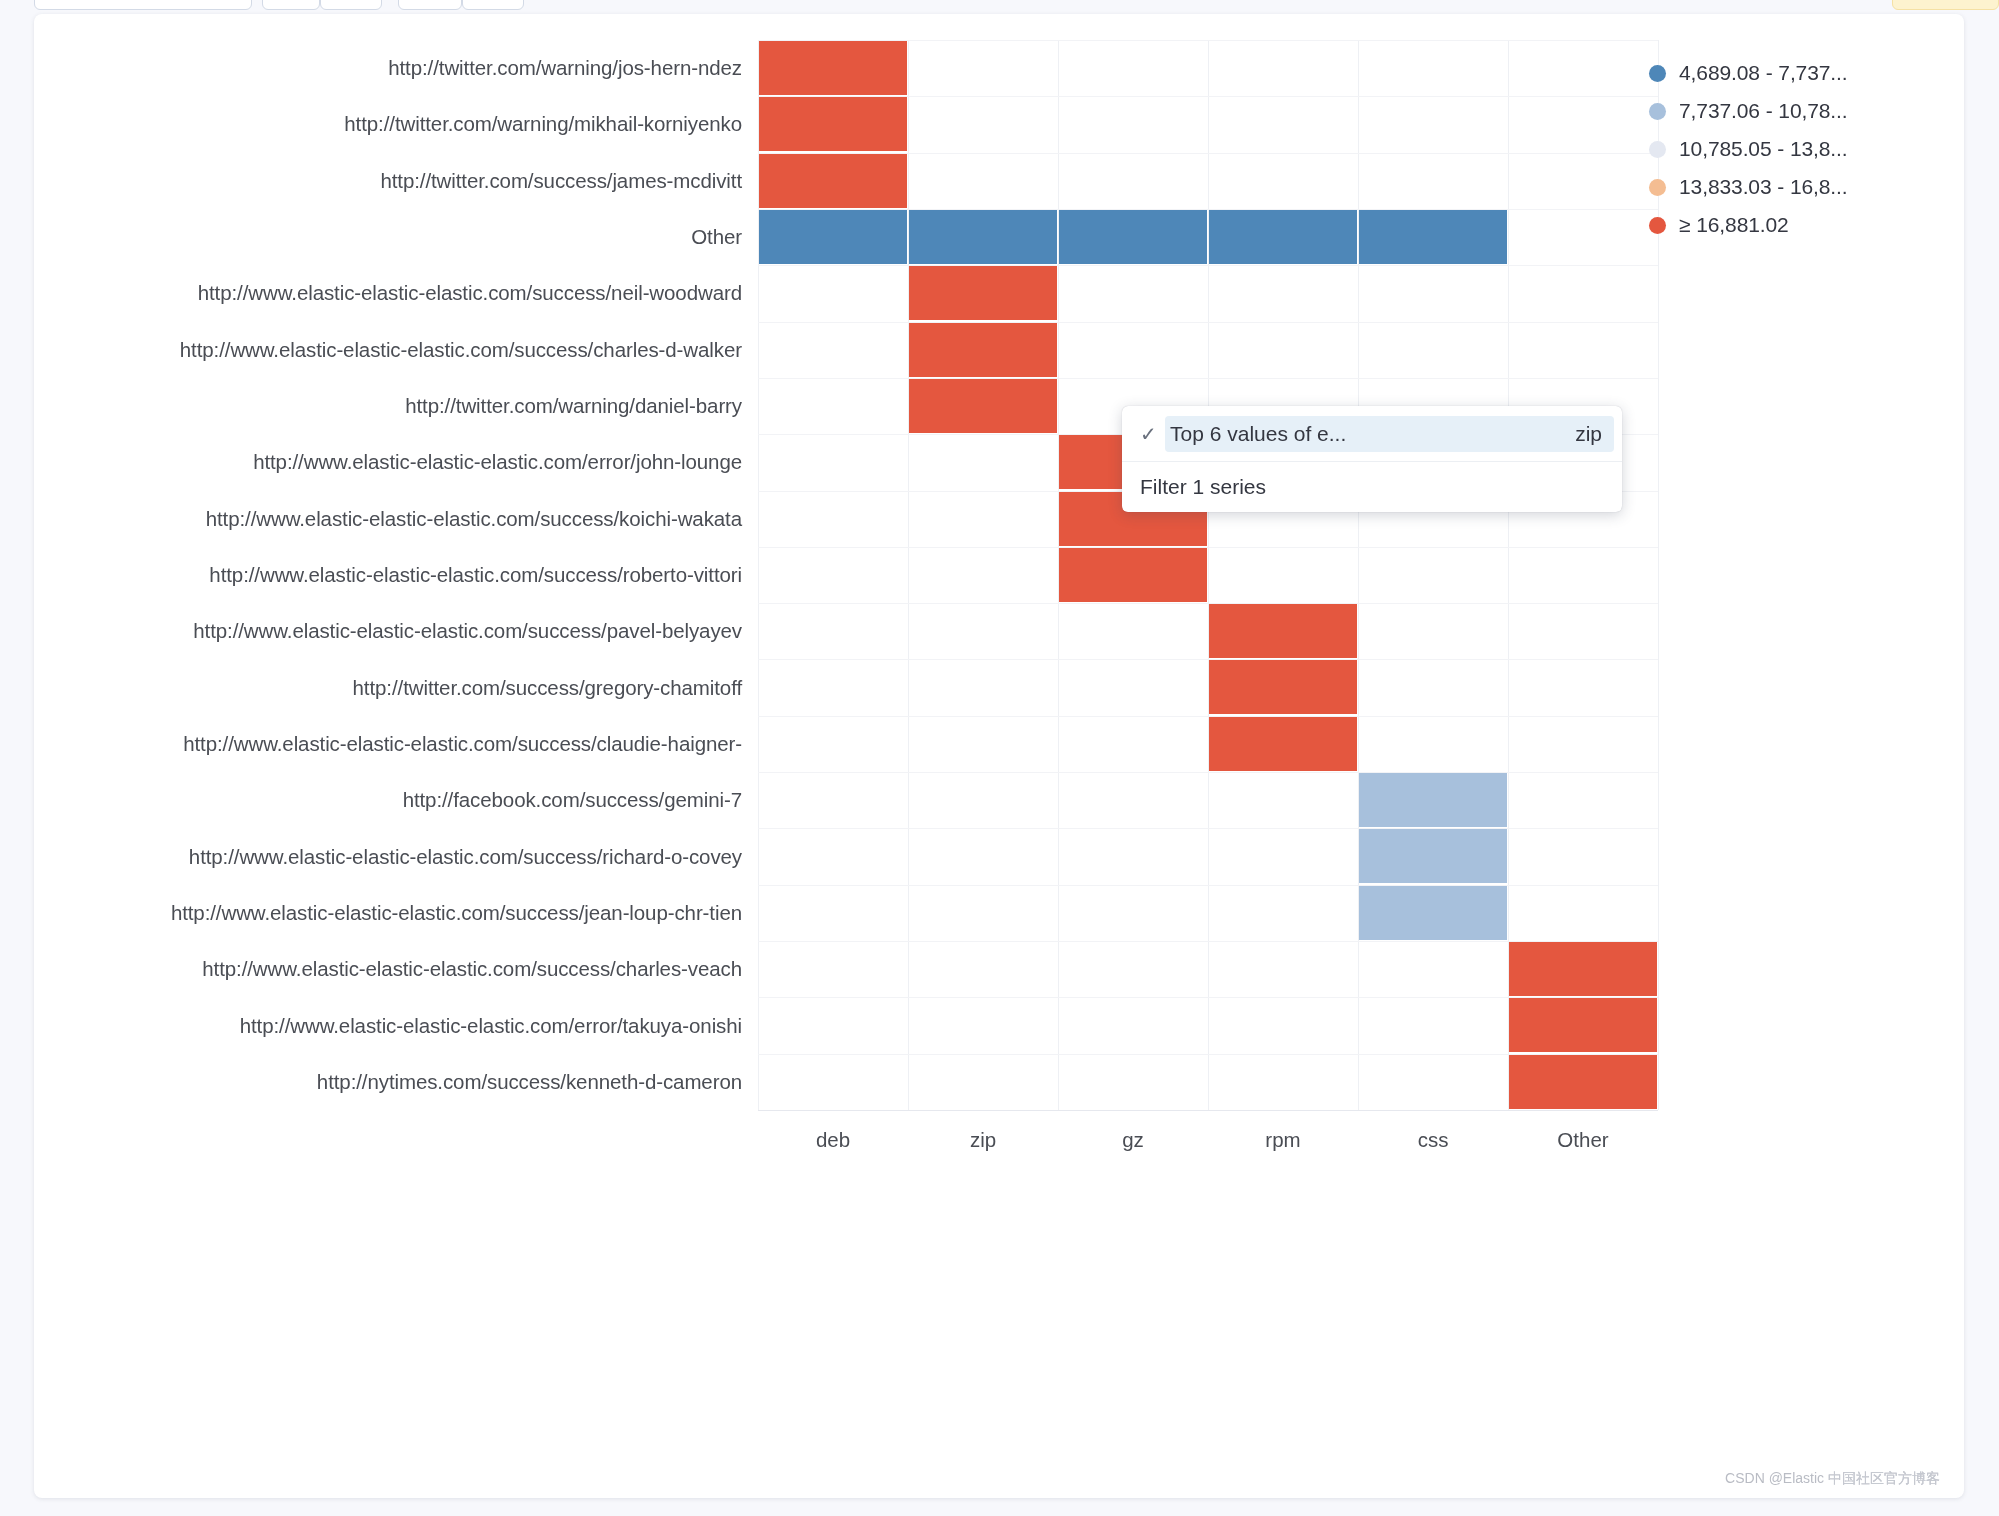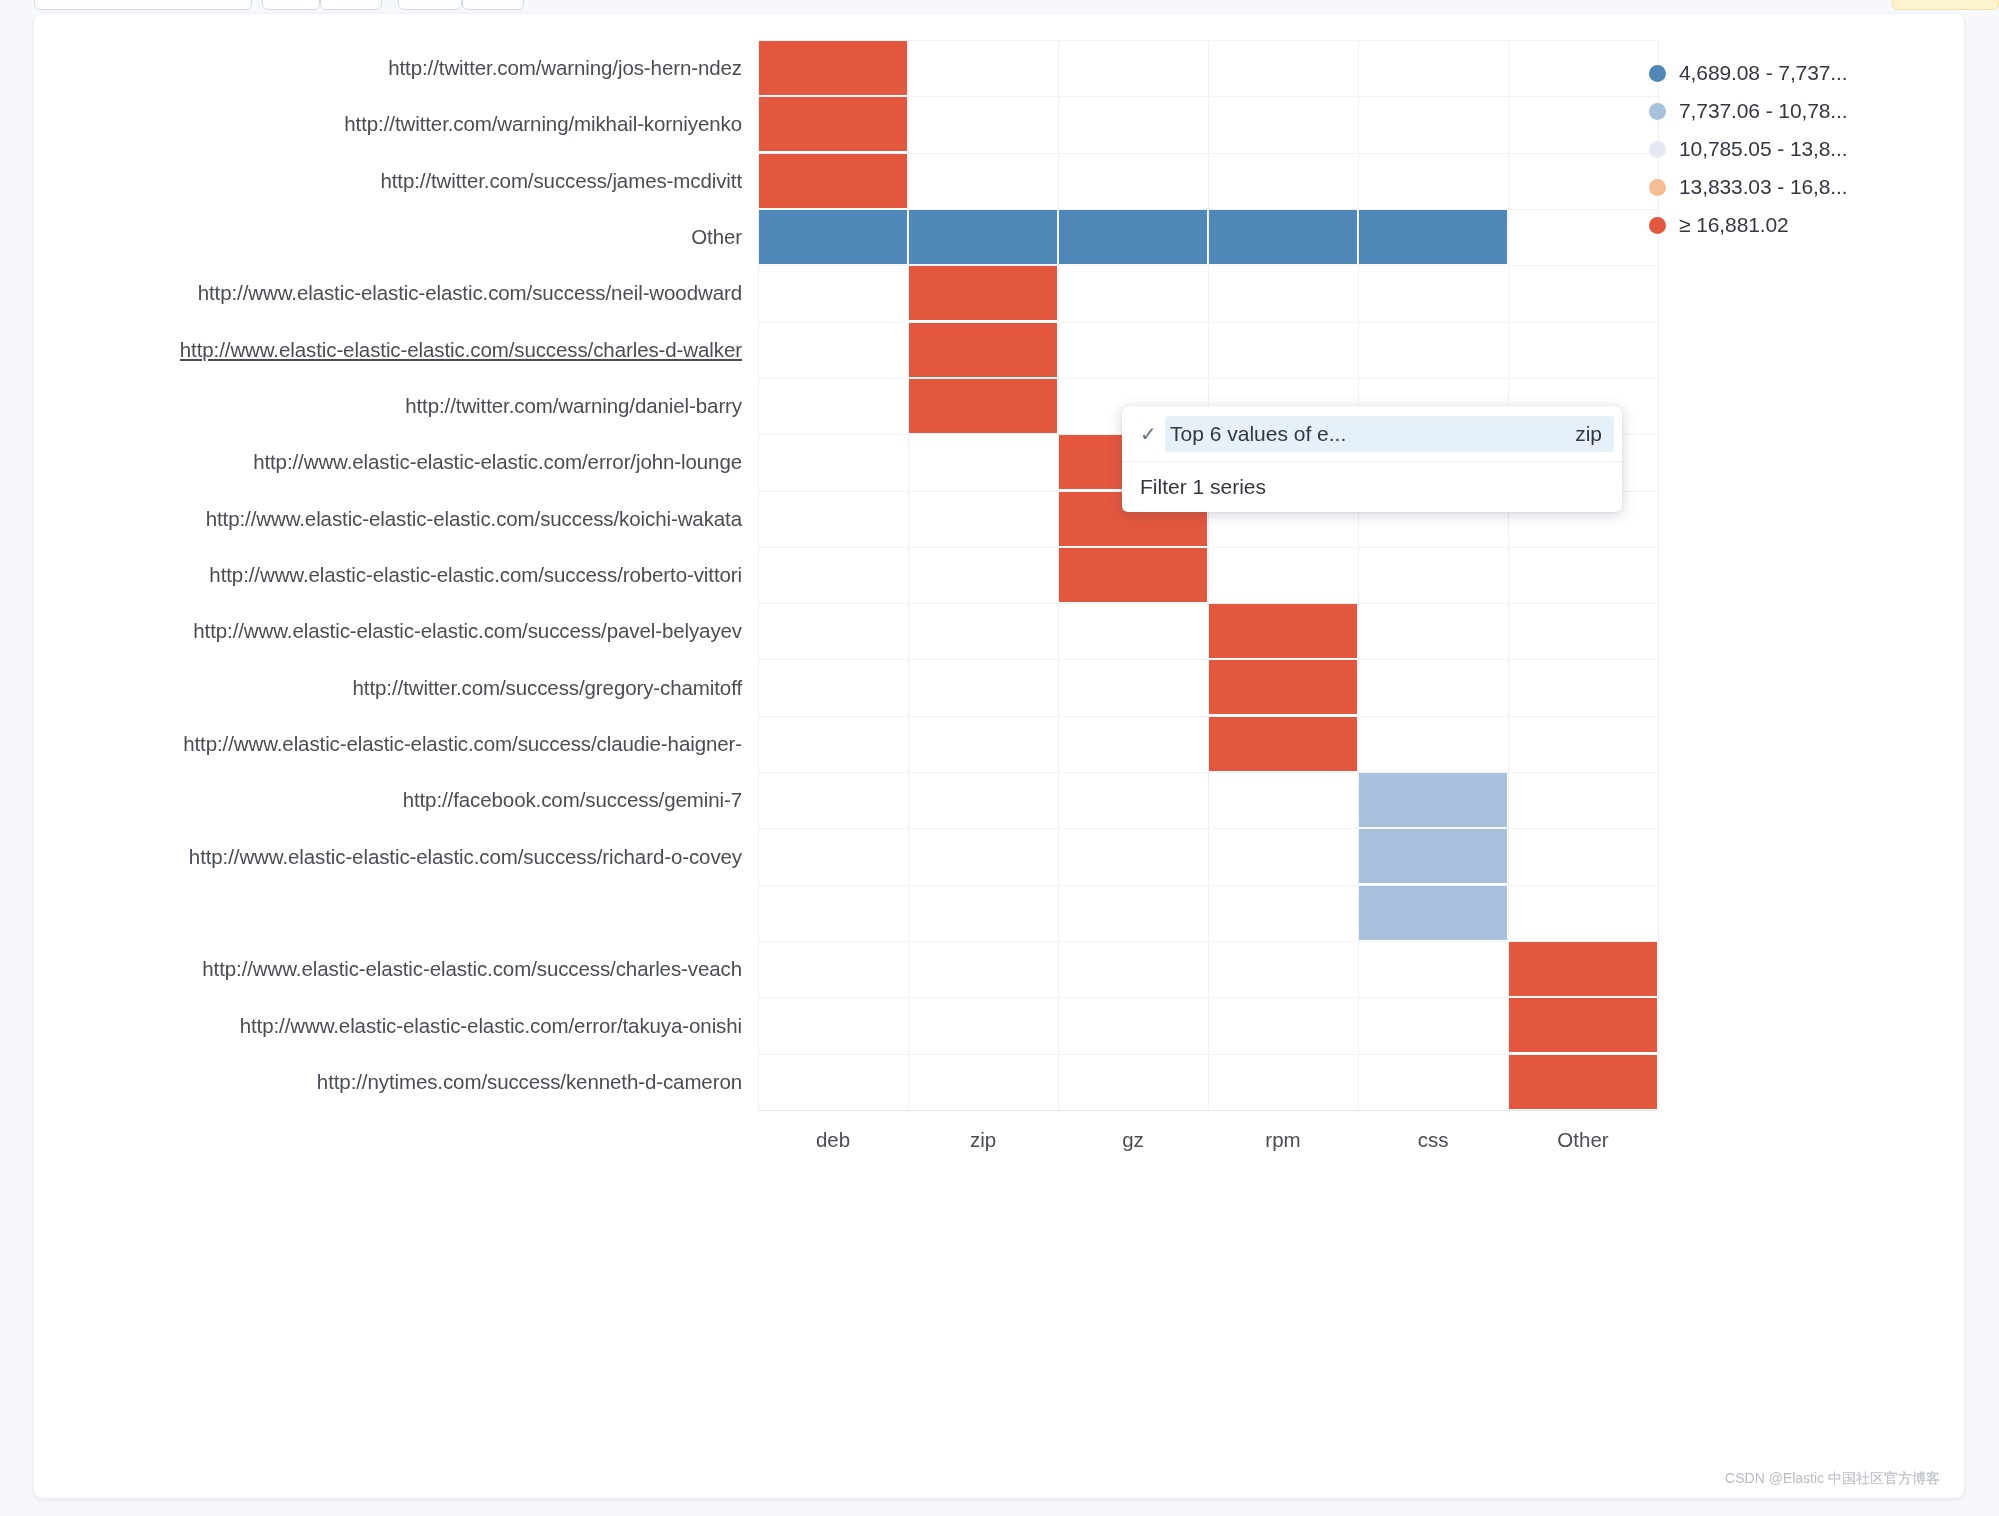--- a/index.html
+++ b/index.html
@@ -158,30 +158,31 @@
 
   <div class="panel">
     <div class="chart-wrap">
 
       <div class="ylabels" id="ylabels">
           <div class="ylabel" style="top: 54.1579px;">http://twitter.com/warning/jos-hern-ndez</div>
           <div class="ylabel" style="top: 110.474px;">http://twitter.com/warning/mikhail-korniyenko</div>
           <div class="ylabel" style="top: 166.789px;">http://twitter.com/success/james-mcdivitt</div>
           <div class="ylabel" style="top: 223.105px;">Other</div>
           <div class="ylabel" style="top: 279.421px;">http://www.elastic-elastic-elastic.com/success/neil-woodward</div>
-          <div class="ylabel" style="top: 335.737px; text-decoration: underline;">http://www.elastic-elastic-elastic.com/success/charles-d-walker</div>
+          <div class="ylabel" style="top: 335.737px;">http://www.elastic-elastic-elastic.com/success/charles-d-walker</div>
           <div class="ylabel" style="top: 392.053px;">http://twitter.com/warning/daniel-barry</div>
           <div class="ylabel" style="top: 448.368px;">http://www.elastic-elastic-elastic.com/error/john-lounge</div>
           <div class="ylabel" style="top: 504.684px;">http://www.elastic-elastic-elastic.com/success/koichi-wakata</div>
           <div class="ylabel" style="top: 561px;">http://www.elastic-elastic-elastic.com/success/roberto-vittori</div>
           <div class="ylabel" style="top: 617.316px;">http://www.elastic-elastic-elastic.com/success/pavel-belyayev</div>
           <div class="ylabel" style="top: 673.632px; padding-left: 36px;">http://twitter.com/success/gregory-chamitoff</div>
           <div class="ylabel" style="top: 729.947px;">http://www.elastic-elastic-elastic.com/success/claudie-haigner-</div>
           <div class="ylabel" style="top: 786.263px;">http://facebook.com/success/gemini-7</div>
           <div class="ylabel" style="top: 842.579px;">http://www.elastic-elastic-elastic.com/success/richard-o-covey</div>
+          <div class="ylabel" style="top: 898.895px;">http://www.elastic-elastic-elastic.com/success/jean-loup-chr-tien</div>
           <div class="ylabel" style="top: 955.211px;">http://www.elastic-elastic-elastic.com/success/charles-veach</div>
           <div class="ylabel" style="top: 1011.53px;">http://www.elastic-elastic-elastic.com/error/takuya-onishi</div>
           <div class="ylabel" style="top: 1067.84px;">http://nytimes.com/success/kenneth-d-cameron</div>
         </div>
 
       <div class="grid" id="grid">
           <div class="gridline-v" style="left: 0px;"></div>
           <div class="gridline-v" style="left: 150px;"></div>
           <div class="gridline-v" style="left: 300px;"></div>
           <div class="gridline-v" style="left: 450px;"></div>

